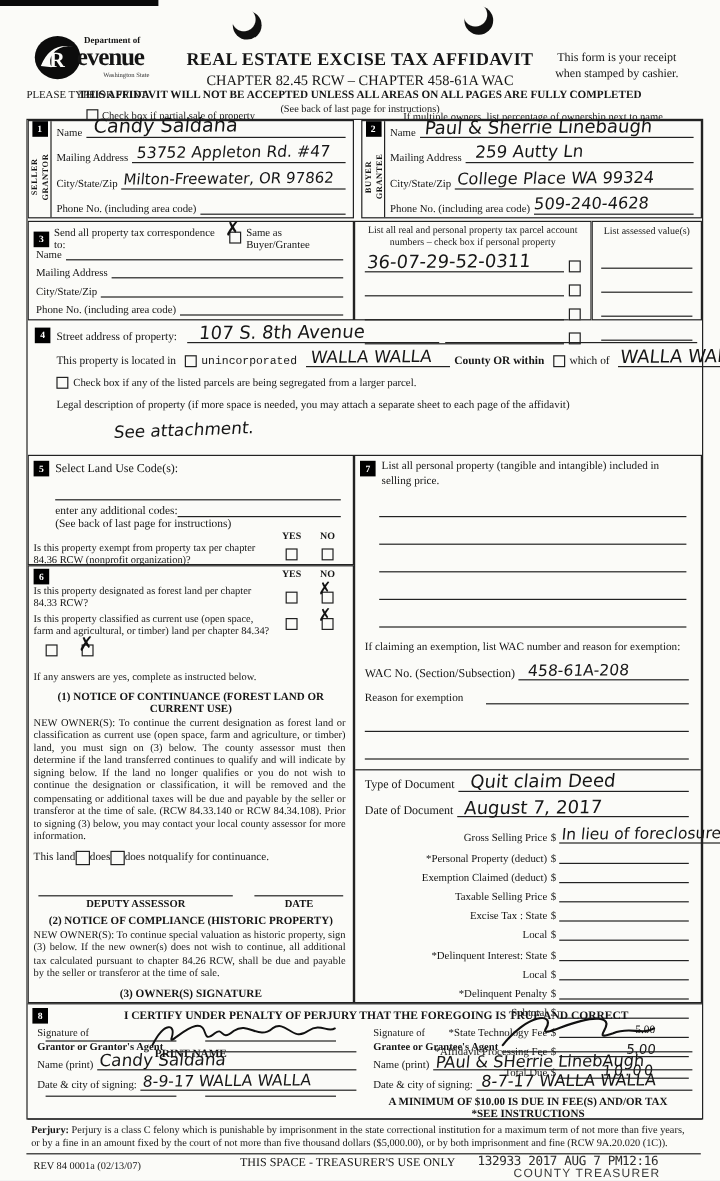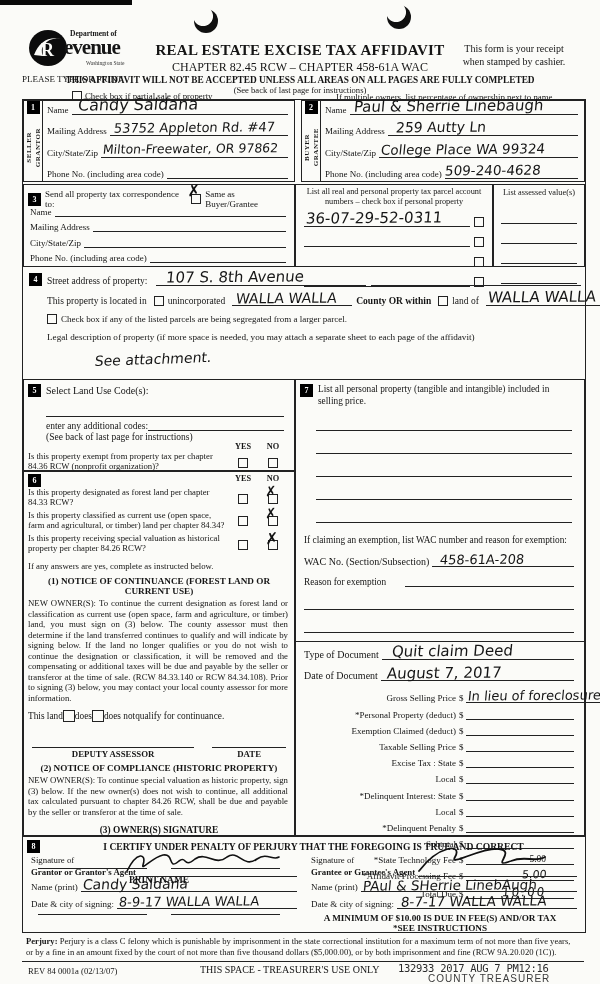--- a/index.html
+++ b/index.html
@@ -226,27 +226,27 @@
         <span class="numbox">4</span>
         <span class="flabel" style="font-size:9.5px;">Street address of property:</span>
         <span class="ul" style="max-width:290px;">
             <span class="hw" style="font-size:15px;position:absolute;left:10px;bottom:0;">107 S. 8th Avenue</span>
           </span>
         <span class="ul"></span>
       </div>
       <div style="display:flex;align-items:flex-end;gap:4px;padding:8px 4px 0 24px;">
         <span class="flabel" style="font-size:9.5px;">This property is located in</span>
         <span class="cb"></span>
-        <span class="flabel" style="font-size:9.5px;">unincorporated</span>
+        <span class="flabel" style="font-size:9.5px;font-family:Liberation Mono, monospace;">unincorporated</span>
         <span class="ul" style="min-width:120px;">
             <span class="hw" style="font-size:14px;position:absolute;left:4px;bottom:0;">WALLA WALLA</span>
           </span>
         <span class="flabel" style="font-weight:bold;font-size:9.5px;">County OR within</span>
         <span class="cb"></span>
-        <span class="flabel" style="font-size:9.5px;">land of</span>
+        <span class="flabel" style="font-size:9.5px;">which of</span>
         <span class="ul" style="min-width:140px;">
             <span class="hw" style="font-size:15px;position:absolute;left:2px;bottom:0;">WALLA WALLA</span>
           </span>
       </div>
       <div style="display:flex;align-items:center;gap:4px;padding:8px 4px 0 24px;">
         <span class="cb"></span>
         <span class="small" style="font-size:9px;">Check box if any of the listed parcels are being segregated from a larger parcel.</span>
       </div>
       <div class="small" style="font-size:9.2px;padding:8px 4px 0 24px;">Legal description of property (if more space is needed, you may attach a separate sheet to each page of the affidavit)</div>
       <div class="hw" style="font-size:14px;margin:10px 0 0 72px;transform:skewX(-8deg) rotate(-2deg);">See attachment.</div>
@@ -286,21 +286,20 @@
         <span class="qtext">Is this property designated as forest land per chapter 84.33 RCW?</span>
         <span class="qcb"><span class="cb"></span></span>
         <span class="qcb"><span class="xo"><span class="cb"></span><span class="xmark">✗</span></span></span>
       </div>
       <div class="qrow" style="margin:2px 6px 0 4px;">
         <span class="qtext">Is this property classified as current use (open space, farm and agricultural, or timber) land per chapter 84.34?</span>
         <span class="qcb"><span class="cb"></span></span>
         <span class="qcb"><span class="xo"><span class="cb"></span><span class="xmark">✗</span></span></span>
       </div>
       <div class="qrow" style="margin:3px 6px 0 4px;">
-        <span class="qtext">Is this property receiving special valuation as historical property per chapter 84.26 RCW?</span>
         <span class="qcb"><span class="cb"></span></span>
         <span class="qcb"><span class="xo"><span class="cb"></span><span class="xmark" style="font-size:16px;">✗</span></span></span>
       </div>
       <div class="para" style="margin:7px 6px 0 4px;">If any answers are yes, complete as instructed below.</div>
       <div class="bhead" style="margin:5px 2px 0 2px;font-size:9.2px;">(1) NOTICE OF CONTINUANCE (FOREST LAND OR CURRENT USE)</div>
       <div class="para" style="margin:2px 6px 0 4px;">NEW OWNER(S): To continue the current designation as forest land or classification as current use (open space, farm and agriculture, or timber) land, you must sign on (3) below. The county assessor must then determine if the land transferred continues to qualify and will indicate by signing below. If the land no longer qualifies or you do not wish to continue the designation or classification, it will be removed and the compensating or additional taxes will be due and payable by the seller or transferor at the time of sale. (RCW 84.33.140 or RCW 84.34.108). Prior to signing (3) below, you may contact your local county assessor for more information.</div>
       <div style="display:flex;align-items:center;gap:0;margin:7px 6px 0 4px;font-size:9.3px;">
         <span>This land</span>
         <span class="cb" style="width:10px;height:10px;"></span>
         <span>does</span>

